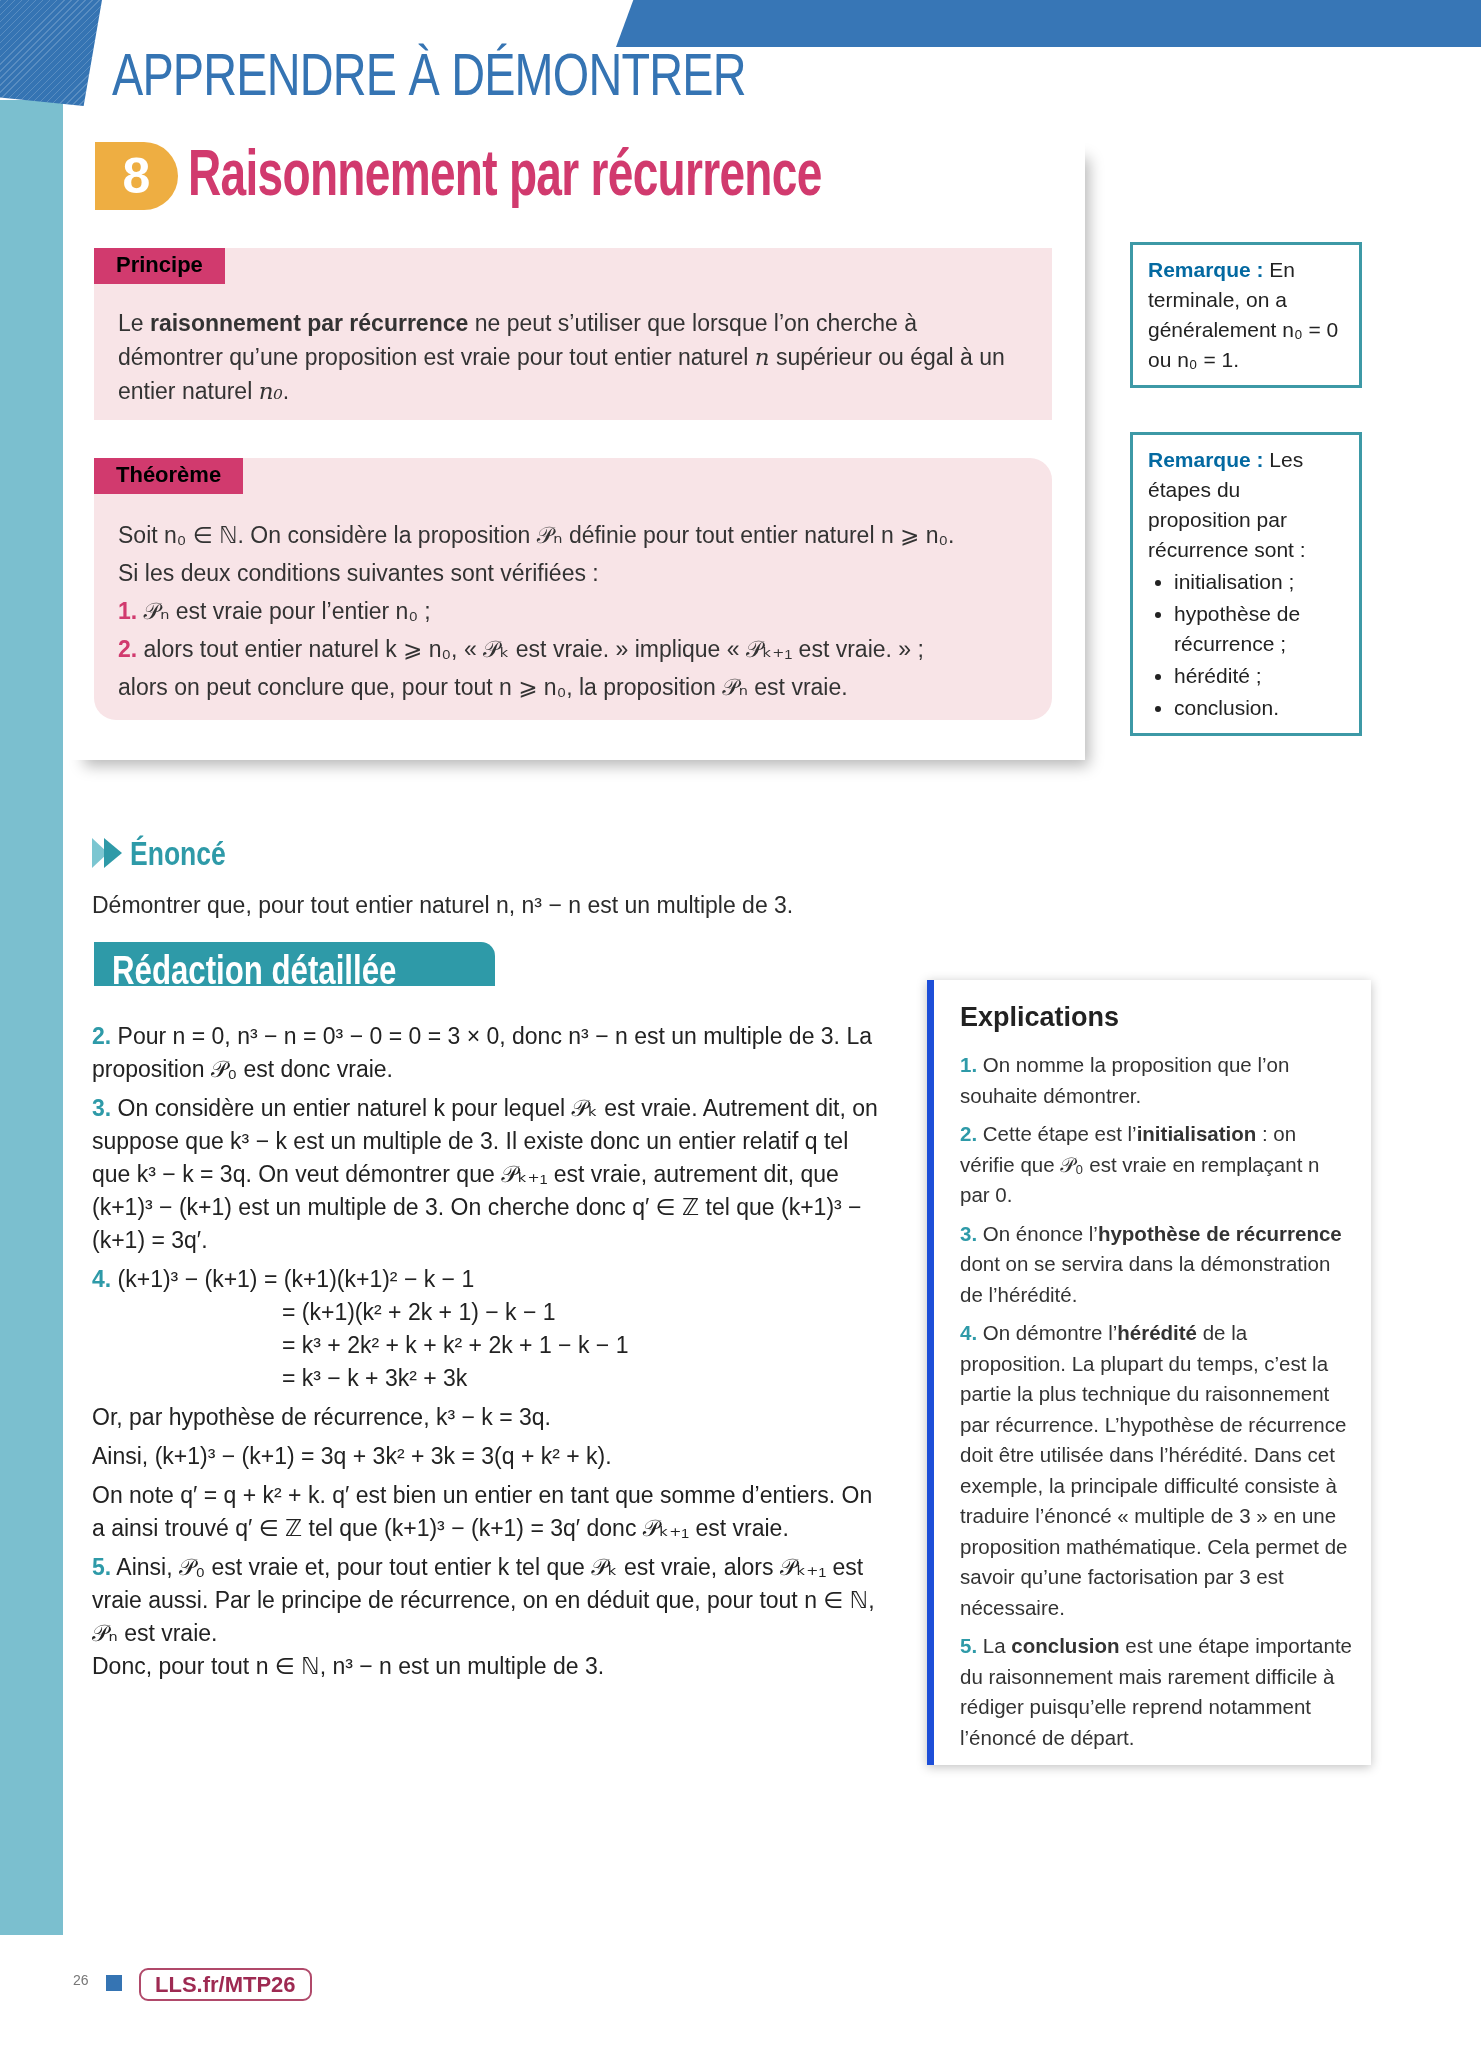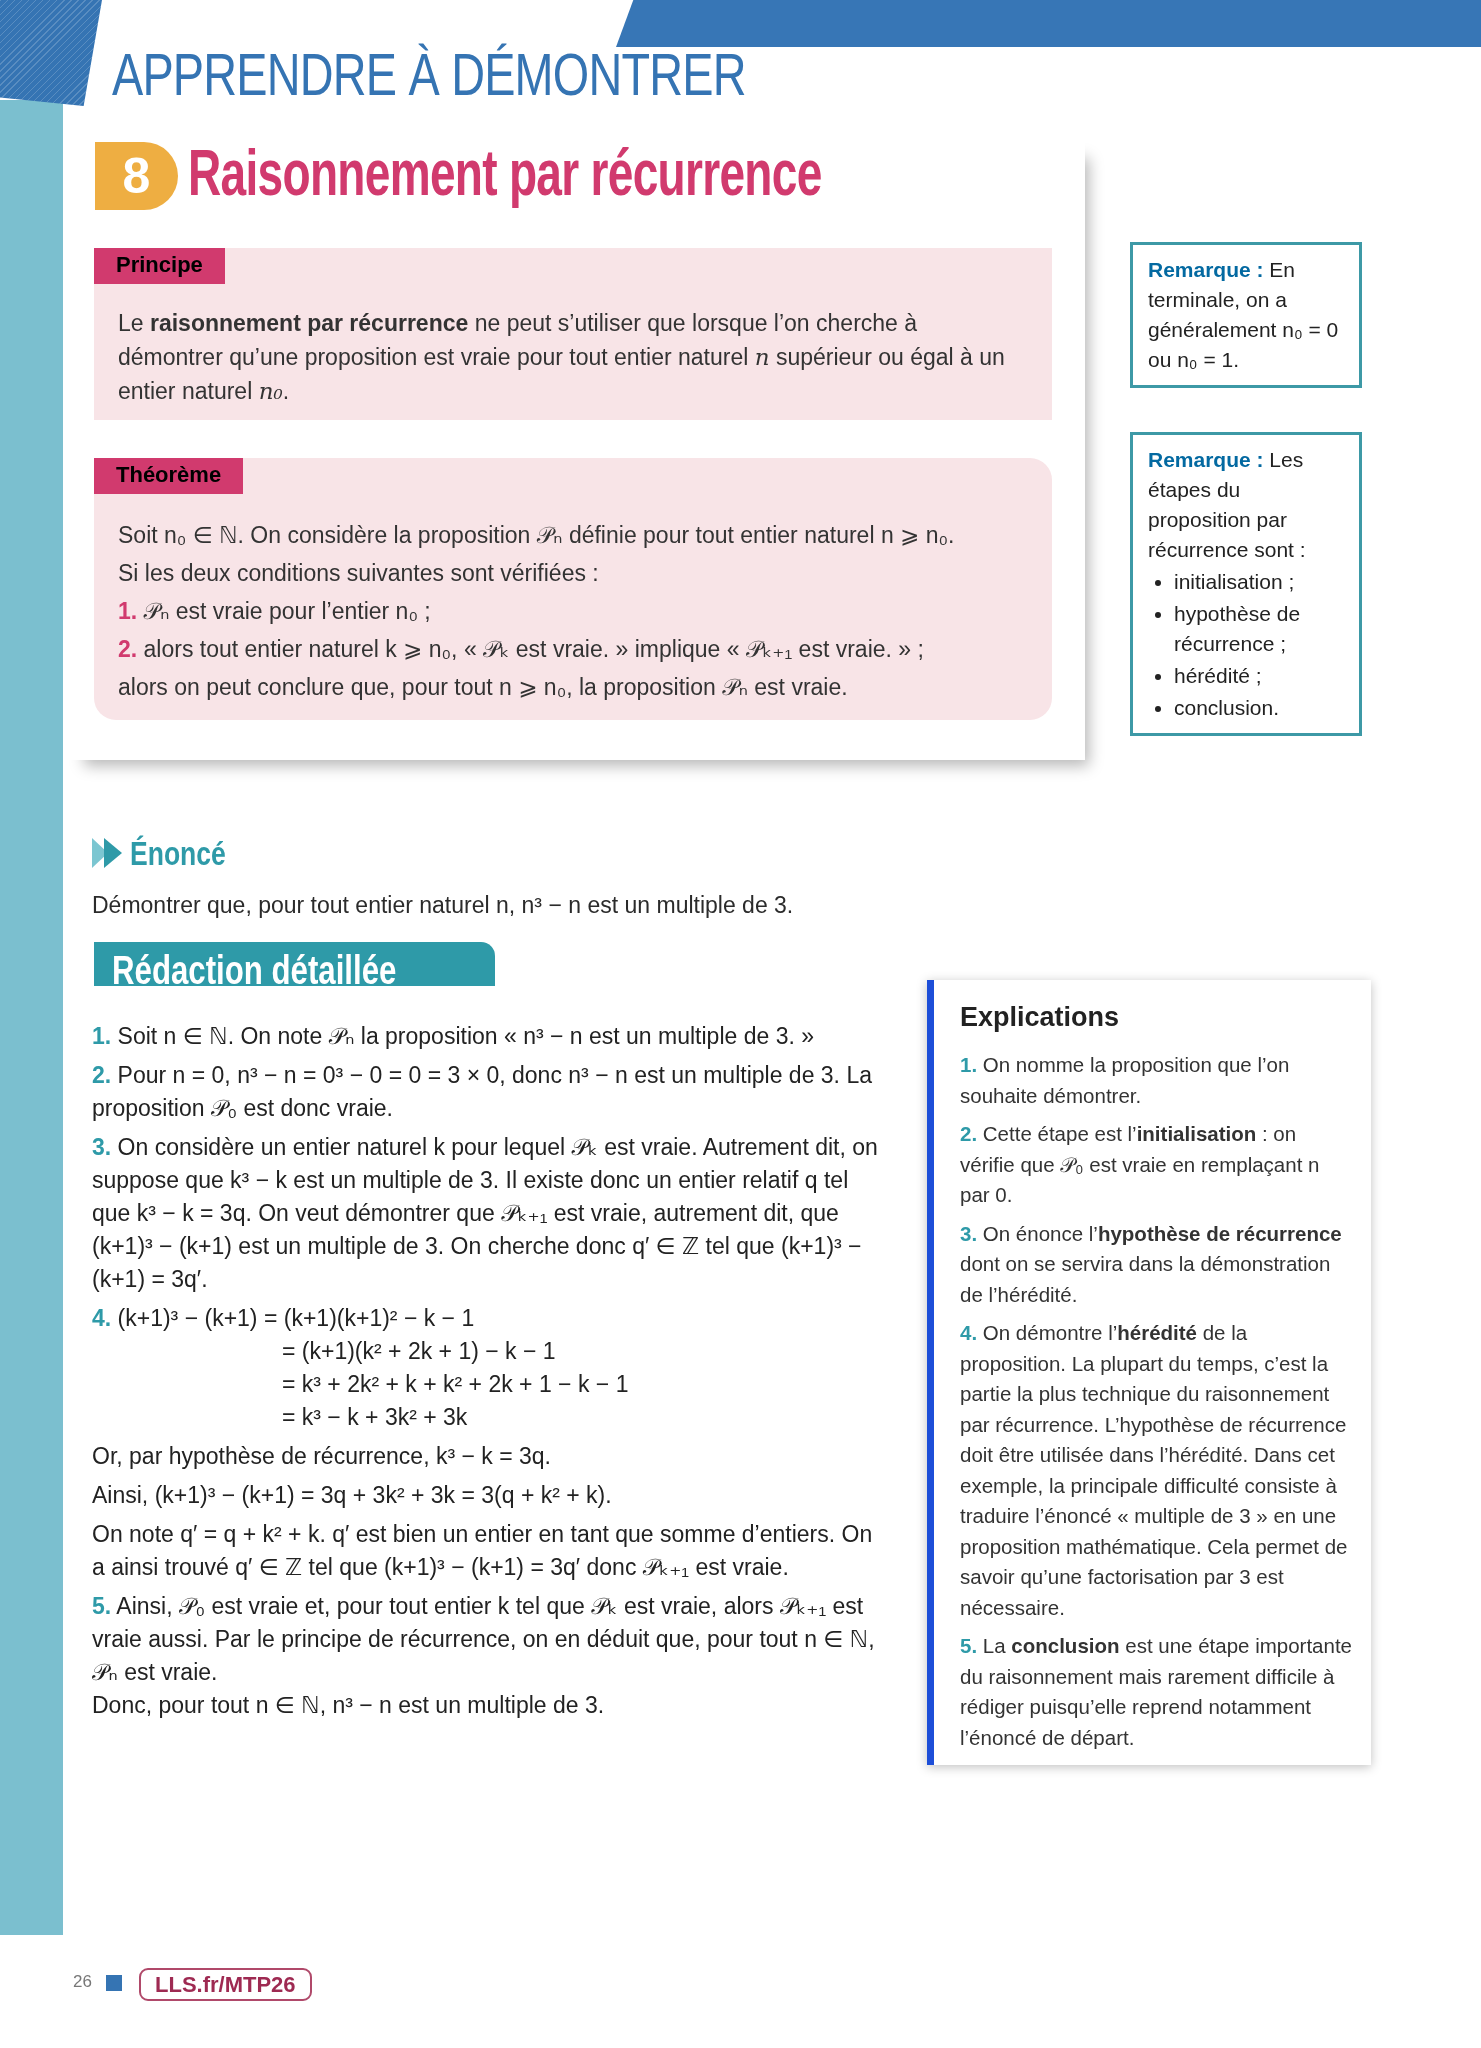--- a/index.html
+++ b/index.html
@@ -39,21 +39,21 @@
   .redac span { display:inline-block; transform:scaleX(0.78); transform-origin:left center; white-space:nowrap; }
   .redac-body { left:92px; top:1020px; width:790px; font-size:23px; line-height:33px; color:#222; }
   .redac-body p { margin:0 0 6px 0; }
   .eq { margin:0; }
   .eq-line { padding-left:190px; }
   .expl { left:927px; top:980px; width:437px; height:785px; background:#fff; border-left:7px solid #1d4ed8;
           box-shadow: 0 2px 10px rgba(0,0,0,0.25); }
   .expl h3 { margin:0; position:absolute; left:26px; top:22px; font-size:27px; color:#222; }
   .expl-body { position:absolute; left:26px; right:18px; top:70px; font-size:20.5px; line-height:30.5px; color:#333; }
   .expl-body p { margin:0 0 8px 0; }
-  .footer-num { left:73px; top:1972px; font-size:17px; color:#777; }
+  .footer-num { left:73px; top:1972px; font-size:14px; color:#777; }
   .footer-sq { left:106px; top:1975px; width:16px; height:16px; background:#3574b3; }
   .footer-link { left:139px; top:1968px; padding:0 14px; height:29px; border:2px solid #b0496a; border-radius:9px;
                  color:#9e2a52; font-weight:bold; font-size:22px; line-height:29px; }
 </style>
 </head>
 <body>
 
 <div class="abs sidebar"></div>
 <div class="abs corner"></div>
 <div class="abs banner"></div>
@@ -98,21 +98,20 @@
 <svg class="abs enonce-arrow" viewBox="0 0 34 30">
   <polygon points="0,0 16,15 0,30" fill="#7bc6d1"></polygon>
   <polygon points="12,0 30,15 12,30" fill="#2e9aa8"></polygon>
 </svg>
 <div class="abs enonce-h" style="left:130px;">Énoncé</div>
 <div class="abs enonce-txt">Démontrer que, pour tout entier naturel n, n³ − n est un multiple de 3.</div>
 
 <div class="abs redac"><span>Rédaction détaillée</span></div>
 
 <div class="abs redac-body">
-  <p><span class="num-teal">1.</span><span> Soit n ∈ ℕ. On note 𝒫ₙ la proposition « n³ − n est un multiple de 3. »</span></p>
   <p><span class="num-teal">2.</span><span> Pour n = 0, n³ − n = 0³ − 0 = 0 = 3 × 0, donc n³ − n est un multiple de 3. La proposition 𝒫₀ est donc vraie.</span></p>
   <p><span class="num-teal">3.</span><span> On considère un entier naturel k pour lequel 𝒫ₖ est vraie. Autrement dit, on suppose que k³ − k est un multiple de 3. Il existe donc un entier relatif q tel que k³ − k = 3q. On veut démontrer que 𝒫ₖ₊₁ est vraie, autrement dit, que (k+1)³ − (k+1) est un multiple de 3. On cherche donc q′ ∈ ℤ tel que (k+1)³ − (k+1) = 3q′.</span></p>
   <div class="eq" style="margin-bottom:6px;">
     <div><span class="num-teal">4.</span><span> (k+1)³ − (k+1) = (k+1)(k+1)² − k − 1</span></div>
     <div class="eq-line">= (k+1)(k² + 2k + 1) − k − 1</div>
     <div class="eq-line">= k³ + 2k² + k + k² + 2k + 1 − k − 1</div>
     <div class="eq-line">= k³ − k + 3k² + 3k</div>
   </div>
   <p>Or, par hypothèse de récurrence, k³ − k = 3q.</p>
   <p>Ainsi, (k+1)³ − (k+1) = 3q + 3k² + 3k = 3(q + k² + k).</p>

